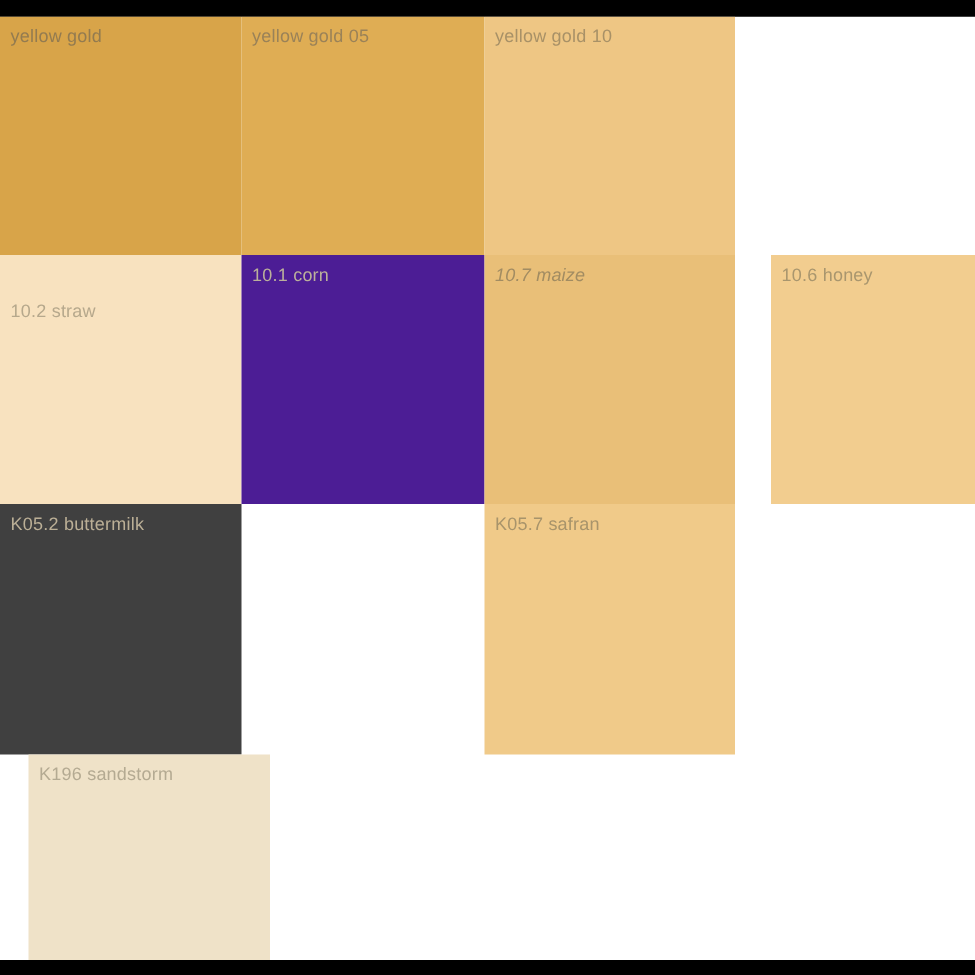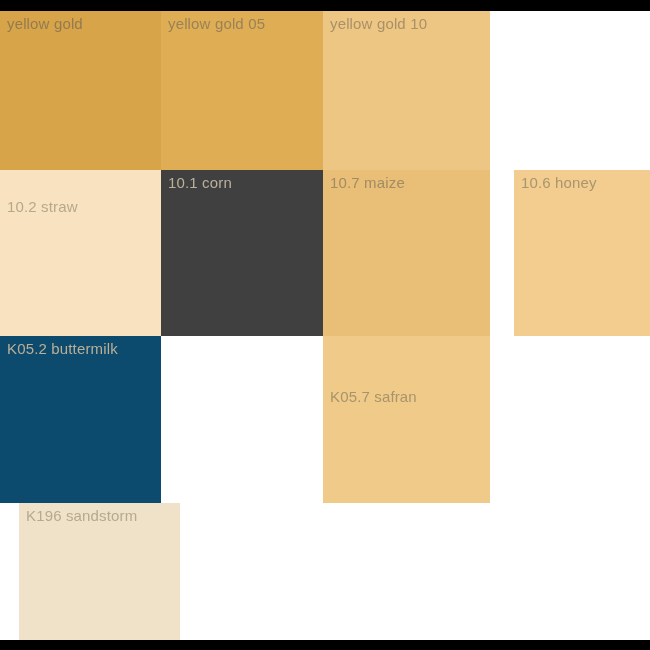--- a/index.html
+++ b/index.html
@@ -57,21 +57,21 @@
   .swatch {
     position: absolute;
     box-sizing: border-box;
     overflow: hidden;
   }
 
   .swatch-label {
     position: absolute;
     left: 7px;
     top: 7px;
-    font-size: 15px;
+    font-size: 12px;
     line-height: 12px;
     letter-spacing: 0.15px;
     white-space: nowrap;
     font-weight: 400;
   }
 </style>
 </head>
 <body>
 
 <div id="palette-root">
@@ -84,34 +84,34 @@
       </div>
       <div class="swatch" style="left: 161px; top: 0px; width: 162px; height: 159px; background: rgb(223, 173, 84);">
         <div class="swatch-label" style="color: rgb(154, 130, 88);">yellow gold 05</div>
       </div>
       <div class="swatch" style="left: 323px; top: 0px; width: 167px; height: 159px; background: rgb(238, 198, 132);">
         <div class="swatch-label" style="color: rgb(168, 145, 103);">yellow gold 10</div>
       </div>
       <div class="swatch" style="left: 0px; top: 159px; width: 161px; height: 166px; background: rgb(248, 226, 191);">
         <div class="swatch-label" style="color: rgb(182, 168, 140); margin-top: 24px;">10.2 straw</div>
       </div>
-      <div class="swatch" style="left: 161px; top: 159px; width: 162px; height: 166px; background: #404040;">
+      <div class="swatch" style="left: 161px; top: 159px; width: 162px; height: 166px; background: #4c1d95;">
         <div class="swatch-label" style="color: rgb(187, 176, 155);">10.1 corn</div>
       </div>
       <div class="swatch" style="left: 323px; top: 159px; width: 167px; height: 166px; background: rgb(233, 191, 120);">
-        <div class="swatch-label" style="color: rgb(162, 140, 98);">10.7 maize</div>
+        <div class="swatch-label" style="color: rgb(162, 140, 98); font-style: italic;">10.7 maize</div>
       </div>
       <div class="swatch" style="left: 514px; top: 159px; width: 146px; height: 166px; background: rgb(242, 205, 143);">
         <div class="swatch-label" style="color: rgb(169, 150, 110);">10.6 honey</div>
       </div>
-      <div class="swatch" style="left: 0px; top: 325px; width: 161px; height: 167px; background: #0c4a6e;">
+      <div class="swatch" style="left: 0px; top: 325px; width: 161px; height: 167px; background: #404040;">
         <div class="swatch-label" style="color: rgb(187, 175, 150);">K05.2 buttermilk</div>
       </div>
       <div class="swatch" style="left: 323px; top: 325px; width: 167px; height: 167px; background: rgb(240, 202, 137);">
-        <div class="swatch-label" style="color: rgb(168, 148, 107); margin-top: 48px;">K05.7 safran</div>
+        <div class="swatch-label" style="color: rgb(168, 148, 107);">K05.7 safran</div>
       </div>
       <div class="swatch" style="left: 0px; top: 492px; width: 161px; height: 137px; background: rgb(239, 226, 200); margin-left: 19px;">
         <div class="swatch-label" style="color: rgb(180, 170, 146);">K196 sandstorm</div>
       </div>
     </div>
 
   <div class="bar-top"></div>
   <div class="bar-bottom"></div>
 
 </div>

